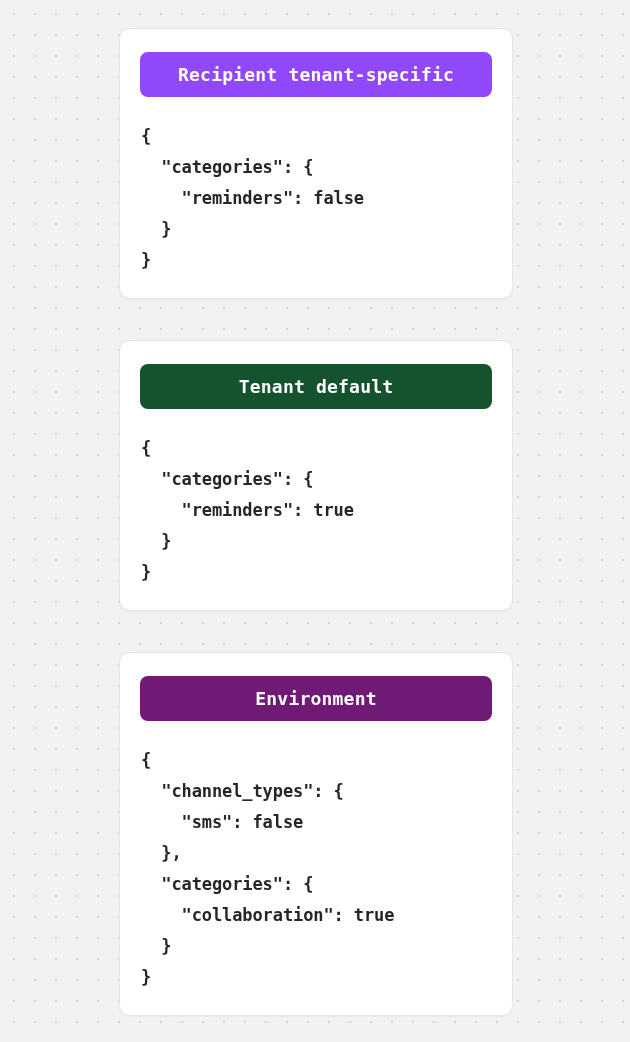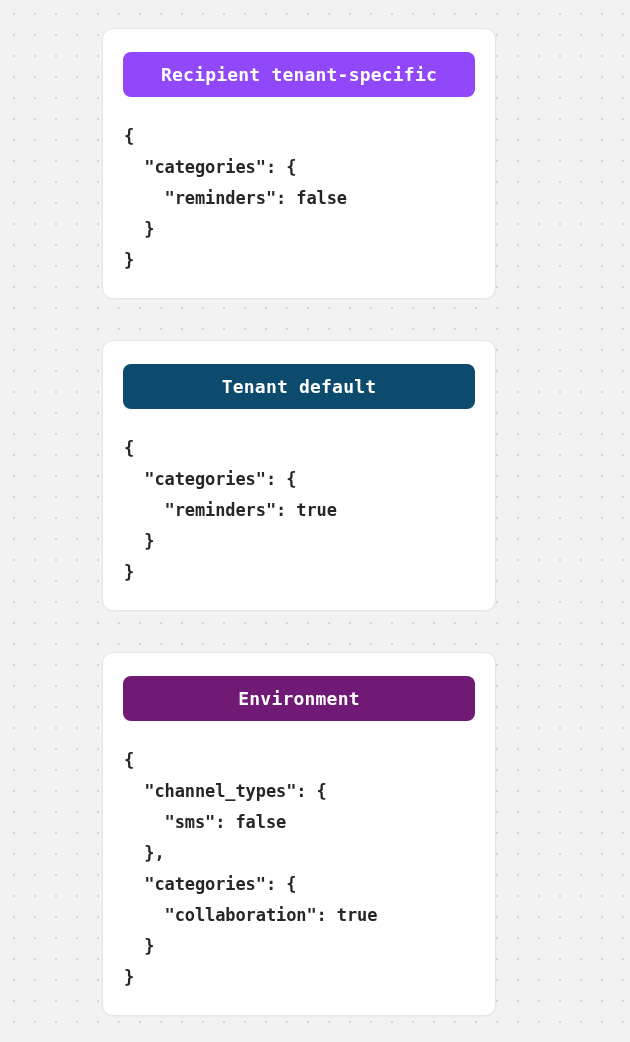--- a/index.html
+++ b/index.html
@@ -13,21 +13,21 @@
     background-image: radial-gradient(circle at 1px 1px, #d6d6d6 1.15px, transparent 1.2px);
     background-size: 21px 21px;
     background-position: 13px 13px;
     font-family: "Liberation Sans", sans-serif;
     overflow: hidden;
     position: relative;
   }
 
   #stack {
     position: absolute;
-    left: 102px;
+    left: 119px;
     top: 28px;
     width: 394px;
     display: flex;
     flex-direction: column;
     gap: 41px;
   }
 
   .card {
     background: #ffffff;
     border-radius: 11px;
@@ -75,21 +75,21 @@
   <div class="card">
     <div class="badge" style="background-color: rgb(145, 71, 250); color: rgb(255, 255, 255);">Recipient tenant-specific</div>
     <pre class="code">{
   "categories": {
     "reminders": false
   }
 }</pre>
   </div>
 
   <div class="card">
-    <div class="badge" style="background-color: #0c4a6e; color: rgb(255, 255, 255);">Tenant default</div>
+    <div class="badge" style="background-color: #14532d; color: rgb(255, 255, 255);">Tenant default</div>
     <pre class="code">{
   "categories": {
     "reminders": true
   }
 }</pre>
   </div>
 
   <div class="card">
     <div class="badge" style="background-color: #701a75; color: rgb(255, 255, 255);">Environment</div>
     <pre class="code">{

